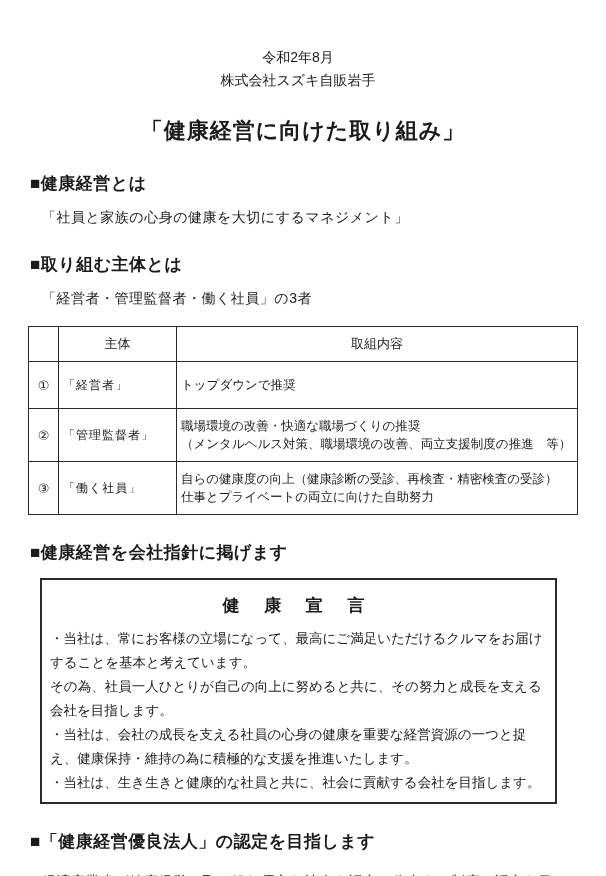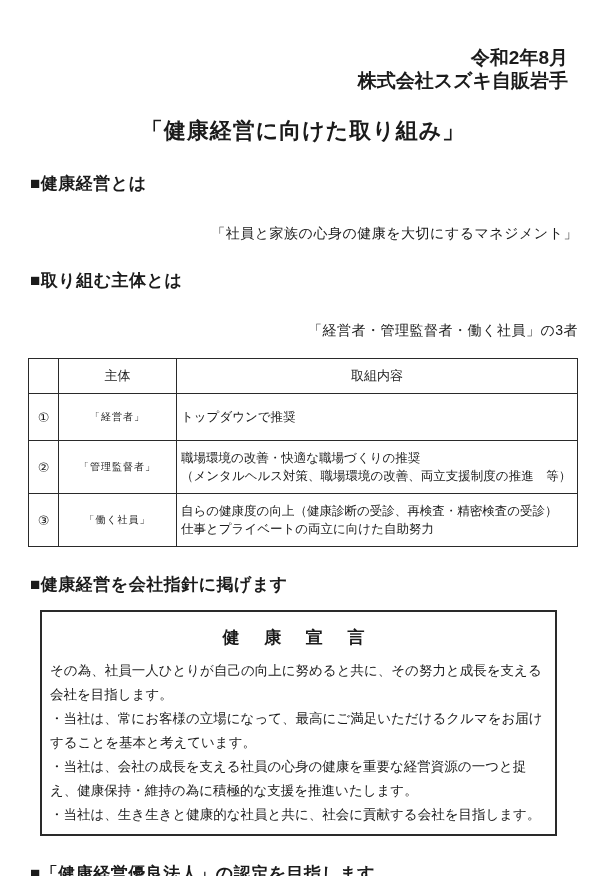--- a/index.html
+++ b/index.html
@@ -10,46 +10,44 @@
     font-family:"Liberation Sans","DejaVu Sans",sans-serif;
     overflow:hidden;
   }
   .doc{
     box-sizing:border-box;
     width:606px;height:876px;
     padding:46px 28px 0 28px;
   }
   
   .meta{
-    text-align:right;
+    text-align:center;
     padding-right:10px;
-    font-size:19px;
+    font-size:14px;
     line-height:23px;
-    font-weight:bold;
   }
   
   .title{
     text-align:center;
     font-size:22px;
     font-weight:bold;
     margin-top:24px;
     letter-spacing:1px;
   }
   
   .sec-heading{
     font-size:17px;
     font-weight:bold;
     margin:26px 0 0 2px;
     letter-spacing:0.5px;
   }
   .sec-body{
     font-size:14px;
-    margin:30px 0 0 14px;
+    margin:14px 0 0 14px;
     letter-spacing:0.5px;
-    text-align:right;
   }
   
   table.subjects{
     border-collapse:collapse;
     margin-top:18px;
     width:550px;
     table-layout:fixed;
   }
   table.subjects th, table.subjects td{
     border:1px solid #2a2a2a;
@@ -63,22 +61,22 @@
     height:24px;
     text-align:center;
     font-size:13px;
   }
   td.cell-no{
     text-align:center;
     font-size:13px;
     height:36px;
   }
   td.cell-subject{
-    text-align:center;
-    font-size:10px;
+    text-align:left;
+    font-size:12px;
     letter-spacing:1px;
   }
   td.cell-content{
     font-size:12.5px;
     line-height:18px;
   }
   tr.row-tall td{height:42px;margin-top:40px;}
   
   .decl-box{
     box-sizing:border-box;
@@ -162,22 +160,22 @@
           <div>仕事とプライベートの両立に向けた自助努力</div>
         </td>
       </tr>
     </tbody>
   </table>
 
   <div class="sec-heading">■健康経営を会社指針に掲げます</div>
 
   <div class="decl-box">
     <div class="decl-title">健 康 宣 言</div>
+    <p class="decl-line">・当社は、常にお客様の立場になって、最高にご満足いただけるクルマをお届けすることを基本と考えています。</p>
     <p class="decl-line">その為、社員一人ひとりが自己の向上に努めると共に、その努力と成長を支える会社を目指します。</p>
-    <p class="decl-line">・当社は、常にお客様の立場になって、最高にご満足いただけるクルマをお届けすることを基本と考えています。</p>
     <p class="decl-line">・当社は、会社の成長を支える社員の心身の健康を重要な経営資源の一つと捉え、健康保持・維持の為に積極的な支援を推進いたします。</p>
     <p class="decl-line">・当社は、生き生きと健康的な社員と共に、社会に貢献する会社を目指します。</p>
   </div>
 
   <div class="sec-heading">■「健康経営優良法人」の認定を目指します</div>
   <div class="last-body">
     <div>経済産業省が健康経営に取り組む優良な法人を認定、公表する制度の認定を目</div>
 
   </div>
 

